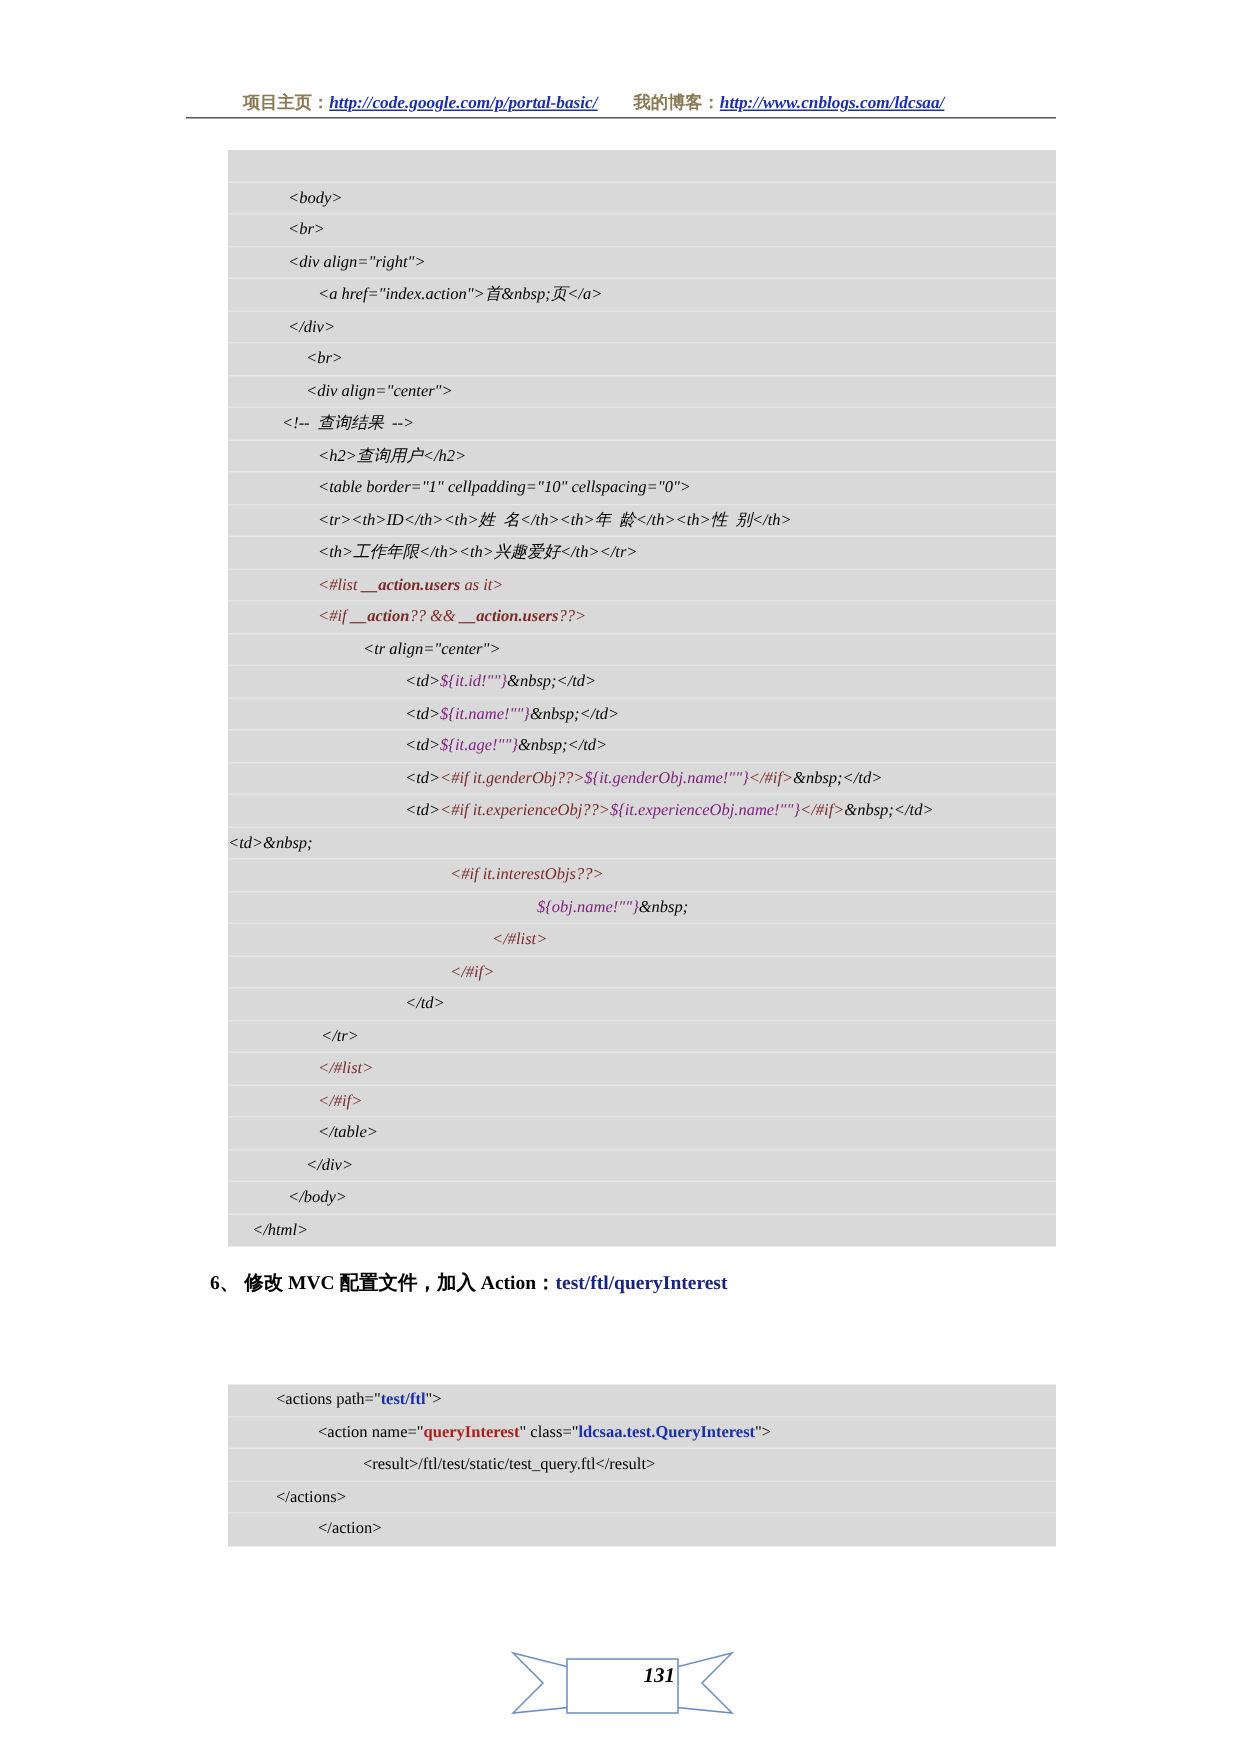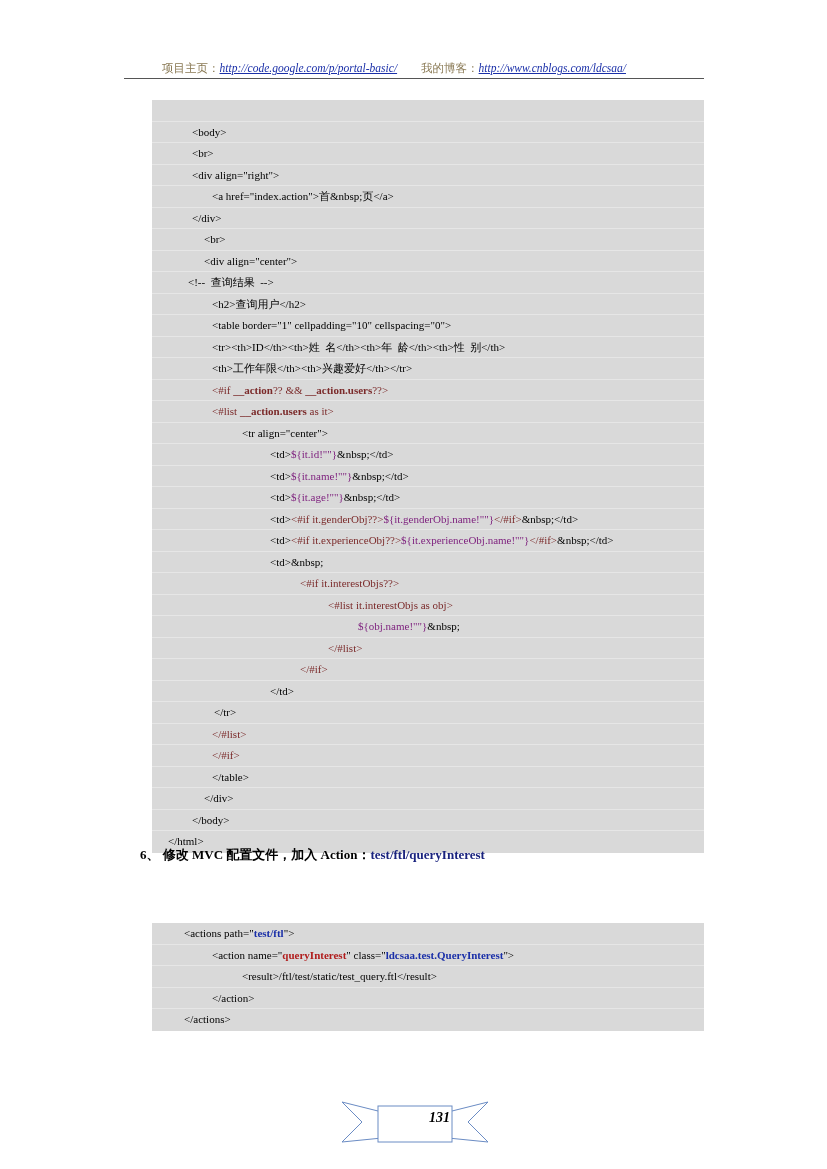--- a/index.html
+++ b/index.html
@@ -1,19 +1,19 @@
 <!DOCTYPE html>
 <html><head>
 <meta charset="utf-8">
 <style>
   html, body { margin:0; padding:0; background:#ffffff; }
   body { width:827px; height:1169px; position:relative; overflow:hidden;
          font-family:"Liberation Serif","DejaVu Serif",serif; color:#000; }
   .header { position:absolute; left:124px; top:58px; width:580px; height:20px;
-            border-bottom:1.5px solid #555; font-size:11.5px; color:#8a7a55; }
+            border-bottom:1.5px solid #555; font-size:11.5px; color:#8a7a55;font-weight:bold; }
   .header .inner { position:absolute; left:38px; top:3px; white-space:nowrap; }
   .header a { color:#1a2fa8; font-style:italic; text-decoration:underline; }
   .header .gap { display:inline-block; width:24px; }
   .codebox { position:absolute; left:152px; width:552px; background:#d9d9d9; }
   .line { height:21.5px; line-height:21.5px; font-size:11px; white-space:pre;
           border-bottom:1px solid #e6e6e6; box-sizing:border-box; }
   .line:last-child { border-bottom:none; }
   .kw { color:#7b2a2a; }
   .b { font-weight:bold; }
   .var { color:#7c1d7c; }
@@ -28,45 +28,44 @@
 </style>
 </head>
 <body>
 
 <div class="header">
   <div class="inner">
     <span>项目主页：</span><a>http://code.google.com/p/portal-basic/</a><span class="gap"></span><span>我的博客：</span><a>http://www.cnblogs.com/ldcsaa/</a>
   </div>
 </div>
 
-<div class="codebox" style="top:100px;">
+<div class="codebox" style="top:100px;font-style:italic;">
   <div class="line"></div>
   <div class="line" style="padding-left:40px">&lt;body&gt;</div>
   <div class="line" style="padding-left:40px">&lt;br&gt;</div>
   <div class="line" style="padding-left:40px">&lt;div align="right"&gt;</div>
   <div class="line" style="padding-left:60px">&lt;a href="index.action"&gt;首&amp;nbsp;页&lt;/a&gt;</div>
   <div class="line" style="padding-left:40px">&lt;/div&gt;</div>
   <div class="line" style="padding-left:52px">&lt;br&gt;</div>
   <div class="line" style="padding-left:52px">&lt;div align="center"&gt;</div>
   <div class="line" style="padding-left:36px">&lt;!--  查询结果  --&gt;</div>
   <div class="line" style="padding-left:60px">&lt;h2&gt;查询用户&lt;/h2&gt;</div>
   <div class="line" style="padding-left:60px">&lt;table border="1" cellpadding="10" cellspacing="0"&gt;</div>
   <div class="line" style="padding-left:60px">&lt;tr&gt;&lt;th&gt;ID&lt;/th&gt;&lt;th&gt;姓  名&lt;/th&gt;&lt;th&gt;年  龄&lt;/th&gt;&lt;th&gt;性  别&lt;/th&gt;</div>
   <div class="line" style="padding-left:60px">&lt;th&gt;工作年限&lt;/th&gt;&lt;th&gt;兴趣爱好&lt;/th&gt;&lt;/tr&gt;</div>
+  <div class="line kw" style="padding-left:60px">&lt;#list <span class="b">__action.users</span> as it&gt;</div>
   <div class="line kw" style="padding-left:60px">&lt;#if <span class="b">__action</span>?? &amp;&amp; <span class="b">__action.users</span>??&gt;</div>
-  <div class="line kw" style="padding-left:60px">&lt;#list <span class="b">__action.users</span> as it&gt;</div>
   <div class="line" style="padding-left:90px">&lt;tr align="center"&gt;</div>
   <div class="line" style="padding-left:118px">&lt;td&gt;<span class="var">${it.id!""}</span>&amp;nbsp;&lt;/td&gt;</div>
   <div class="line" style="padding-left:118px">&lt;td&gt;<span class="var">${it.name!""}</span>&amp;nbsp;&lt;/td&gt;</div>
   <div class="line" style="padding-left:118px">&lt;td&gt;<span class="var">${it.age!""}</span>&amp;nbsp;&lt;/td&gt;</div>
   <div class="line" style="padding-left:118px">&lt;td&gt;<span class="kw">&lt;#if it.genderObj??&gt;</span><span class="var">${it.genderObj.name!""}</span><span class="kw">&lt;/#if&gt;</span>&amp;nbsp;&lt;/td&gt;</div>
   <div class="line" style="padding-left:118px">&lt;td&gt;<span class="kw">&lt;#if it.experienceObj??&gt;</span><span class="var">${it.experienceObj.name!""}</span><span class="kw">&lt;/#if&gt;</span>&amp;nbsp;&lt;/td&gt;</div>
-  <div class="line" style="padding-left:118px">&lt;td&gt;&amp;nbsp;</div>
+  <div class="line" style="">&lt;td&gt;&amp;nbsp;</div>
   <div class="line kw" style="padding-left:148px">&lt;#if it.interestObjs??&gt;</div>
-  <div class="line kw" style="padding-left:176px">&lt;#list it.interestObjs as obj&gt;</div>
   <div class="line" style="padding-left:206px"><span class="var">${obj.name!""}</span>&amp;nbsp;</div>
   <div class="line kw" style="padding-left:176px">&lt;/#list&gt;</div>
   <div class="line kw" style="padding-left:148px">&lt;/#if&gt;</div>
   <div class="line" style="padding-left:118px">&lt;/td&gt;</div>
   <div class="line" style="padding-left:62px">&lt;/tr&gt;</div>
   <div class="line kw" style="padding-left:60px">&lt;/#list&gt;</div>
   <div class="line kw" style="padding-left:60px">&lt;/#if&gt;</div>
   <div class="line" style="padding-left:60px">&lt;/table&gt;</div>
   <div class="line" style="padding-left:52px">&lt;/div&gt;</div>
   <div class="line" style="padding-left:40px">&lt;/body&gt;</div>
@@ -74,22 +73,22 @@
 </div>
 
 <div class="heading">
   <span>6、 修改 MVC 配置文件，加入 Action：</span><span class="blue">test/ftl/queryInterest</span>
 </div>
 
 <div class="codebox" style="top:923px;">
   <div class="line" style="padding-left:32px">&lt;actions path="<span class="blue">test/ftl</span>"&gt;</div>
   <div class="line" style="padding-left:60px">&lt;action name="<span class="red">queryInterest</span>" class="<span class="blue">ldcsaa.test.QueryInterest</span>"&gt;</div>
   <div class="line" style="padding-left:90px">&lt;result&gt;<span class="dark">/ftl/test/static/test_query.ftl</span>&lt;/result&gt;</div>
+  <div class="line" style="padding-left:32px">&lt;/actions&gt;</div>
   <div class="line" style="padding-left:60px">&lt;/action&gt;</div>
-  <div class="line" style="padding-left:32px">&lt;/actions&gt;</div>
 </div>
 
 <div class="pagenum">
   <svg width="150" height="50" viewBox="0 0 150 50">
     <polygon points="2,4 42,14 42,40 2,44 22,24" fill="#ffffff" stroke="#6b8cc4" stroke-width="1"></polygon>
     <polygon points="148,4 108,14 108,40 148,44 128,24" fill="#ffffff" stroke="#6b8cc4" stroke-width="1"></polygon>
     <rect x="38" y="8" width="74" height="36" fill="#ffffff" stroke="#6b8cc4" stroke-width="1"></rect>
   </svg>
   <div class="num">131</div>
 </div>

